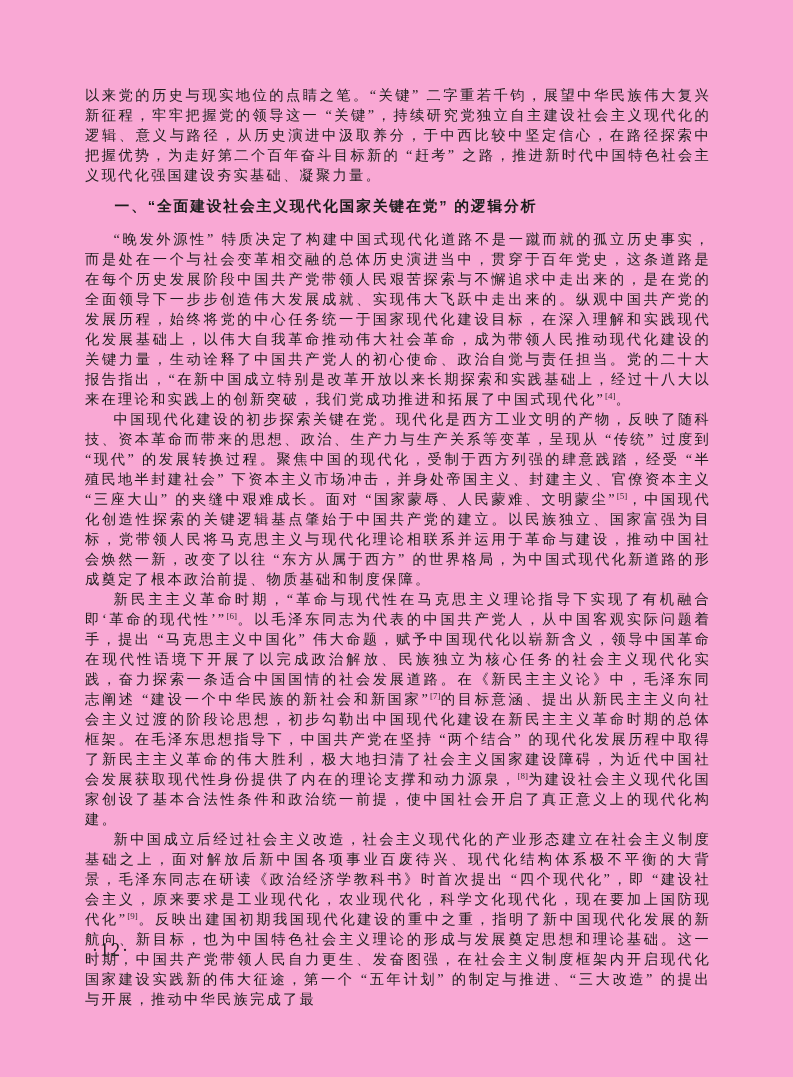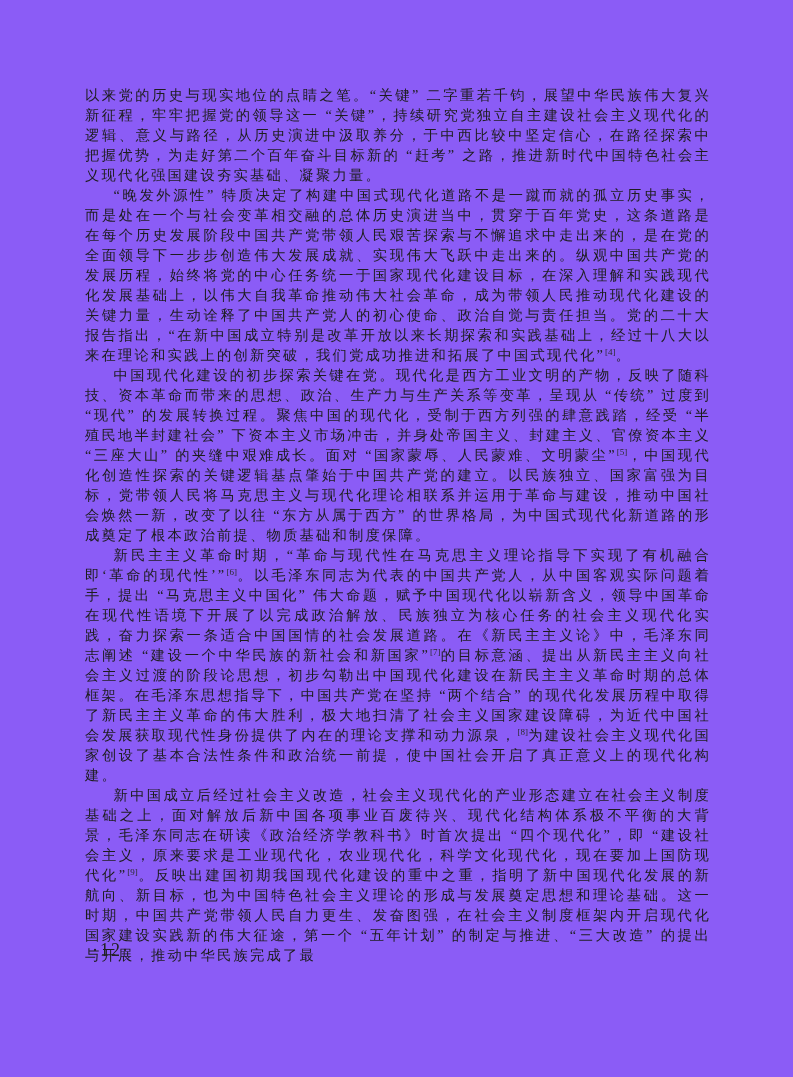--- a/index.html
+++ b/index.html
@@ -4,21 +4,21 @@
 <style>
   html, body {
     margin: 0;
     padding: 0;
     background: #e8e8e8;
   }
   .page {
     position: relative;
     width: 793px;
     height: 1077px;
-    background: #8b5cf6;
+    background: #f9a8d4;
     margin: 0 auto;
     overflow: hidden;
     font-family: "Liberation Serif", "DejaVu Serif", serif;
     color: #1d1d1d;
   }
   .text-block {
     position: absolute;
     left: 85px;
     top: 85px;
     width: 626px;
@@ -61,19 +61,20 @@
     color: #222;
   }
 </style>
 </head>
 <body>
 
 <div class="page">
   <div class="text-block">
 
   <p class="continuation">以来党的历史与现实地位的点睛之笔。“关键” 二字重若千钧，展望中华民族伟大复兴新征程，牢牢把握党的领导这一 “关键”，持续研究党独立自主建设社会主义现代化的逻辑、意义与路径，从历史演进中汲取养分，于中西比较中坚定信心，在路径探索中把握优势，为走好第二个百年奋斗目标新的 “赶考” 之路，推进新时代中国特色社会主义现代化强国建设夯实基础、凝聚力量。</p>
+      <p class="heading">一、“全面建设社会主义现代化国家关键在党” 的逻辑分析</p>
       <p class="para">“晚发外源性” 特质决定了构建中国式现代化道路不是一蹴而就的孤立历史事实，而是处在一个与社会变革相交融的总体历史演进当中，贯穿于百年党史，这条道路是在每个历史发展阶段中国共产党带领人民艰苦探索与不懈追求中走出来的，是在党的全面领导下一步步创造伟大发展成就、实现伟大飞跃中走出来的。纵观中国共产党的发展历程，始终将党的中心任务统一于国家现代化建设目标，在深入理解和实践现代化发展基础上，以伟大自我革命推动伟大社会革命，成为带领人民推动现代化建设的关键力量，生动诠释了中国共产党人的初心使命、政治自觉与责任担当。党的二十大报告指出，“在新中国成立特别是改革开放以来长期探索和实践基础上，经过十八大以来在理论和实践上的创新突破，我们党成功推进和拓展了中国式现代化”<sup class="cite">[4]</sup>。</p>
       <p class="para">中国现代化建设的初步探索关键在党。现代化是西方工业文明的产物，反映了随科技、资本革命而带来的思想、政治、生产力与生产关系等变革，呈现从 “传统” 过度到 “现代” 的发展转换过程。聚焦中国的现代化，受制于西方列强的肆意践踏，经受 “半殖民地半封建社会” 下资本主义市场冲击，并身处帝国主义、封建主义、官僚资本主义 “三座大山” 的夹缝中艰难成长。面对 “国家蒙辱、人民蒙难、文明蒙尘”<sup class="cite">[5]</sup>，中国现代化创造性探索的关键逻辑基点肇始于中国共产党的建立。以民族独立、国家富强为目标，党带领人民将马克思主义与现代化理论相联系并运用于革命与建设，推动中国社会焕然一新，改变了以往 “东方从属于西方” 的世界格局，为中国式现代化新道路的形成奠定了根本政治前提、物质基础和制度保障。</p>
       <p class="para">新民主主义革命时期，“革命与现代性在马克思主义理论指导下实现了有机融合即‘革命的现代性’”<sup class="cite">[6]</sup>。以毛泽东同志为代表的中国共产党人，从中国客观实际问题着手，提出 “马克思主义中国化” 伟大命题，赋予中国现代化以崭新含义，领导中国革命在现代性语境下开展了以完成政治解放、民族独立为核心任务的社会主义现代化实践，奋力探索一条适合中国国情的社会发展道路。在《新民主主义论》中，毛泽东同志阐述 “建设一个中华民族的新社会和新国家”<sup class="cite">[7]</sup>的目标意涵、提出从新民主主义向社会主义过渡的阶段论思想，初步勾勒出中国现代化建设在新民主主义革命时期的总体框架。在毛泽东思想指导下，中国共产党在坚持 “两个结合” 的现代化发展历程中取得了新民主主义革命的伟大胜利，极大地扫清了社会主义国家建设障碍，为近代中国社会发展获取现代性身份提供了内在的理论支撑和动力源泉，<sup class="cite">[8]</sup>为建设社会主义现代化国家创设了基本合法性条件和政治统一前提，使中国社会开启了真正意义上的现代化构建。</p>
       <p class="para">新中国成立后经过社会主义改造，社会主义现代化的产业形态建立在社会主义制度基础之上，面对解放后新中国各项事业百废待兴、现代化结构体系极不平衡的大背景，毛泽东同志在研读《政治经济学教科书》时首次提出 “四个现代化”，即 “建设社会主义，原来要求是工业现代化，农业现代化，科学文化现代化，现在要加上国防现代化”<sup class="cite">[9]</sup>。反映出建国初期我国现代化建设的重中之重，指明了新中国现代化发展的新航向、新目标，也为中国特色社会主义理论的形成与发展奠定思想和理论基础。这一时期，中国共产党带领人民自力更生、发奋图强，在社会主义制度框架内开启现代化国家建设实践新的伟大征途，第一个 “五年计划” 的制定与推进、“三大改造” 的提出与开展，推动中华民族完成了最</p>
     </div>
   <div class="page-number">·12·</div>
 </div>
 
 </body></html>

